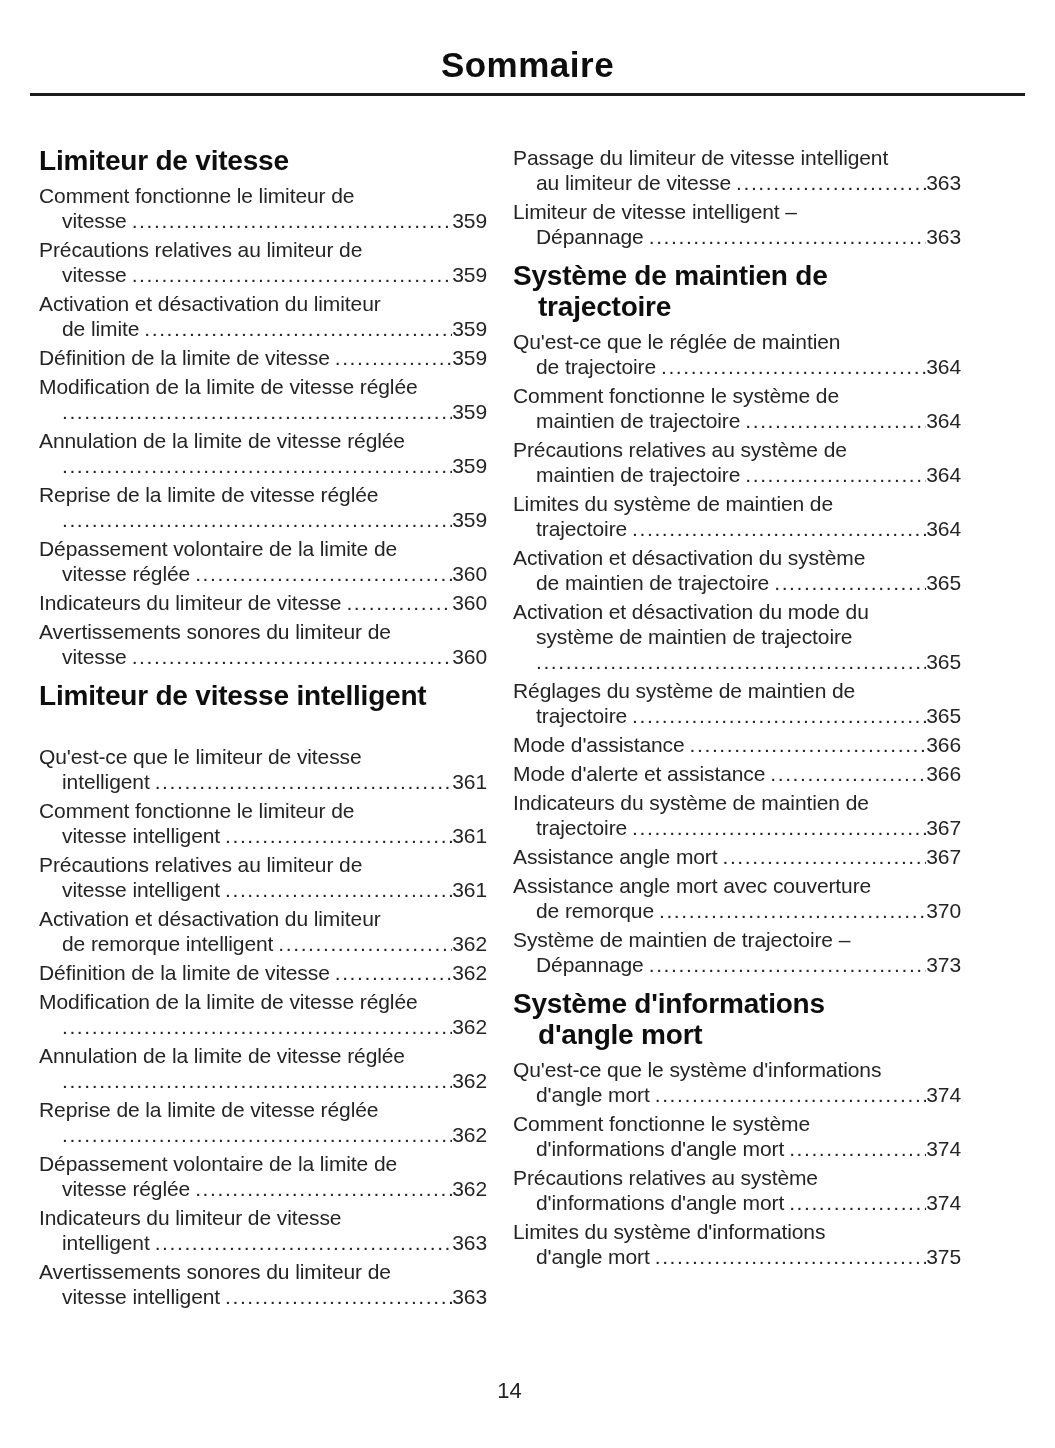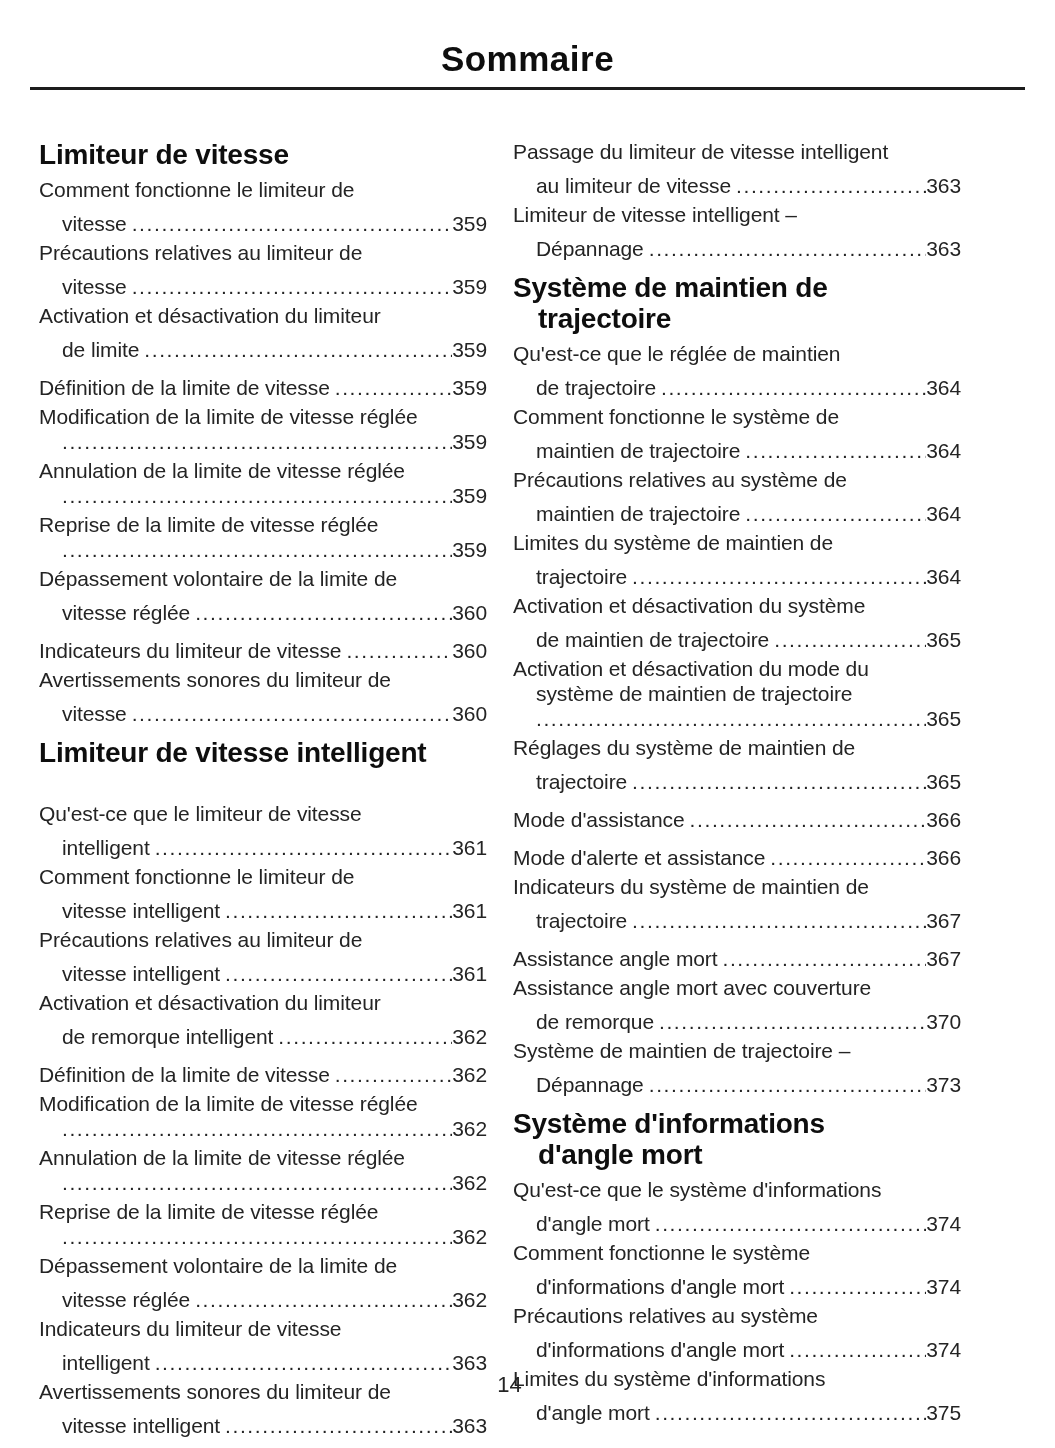--- a/index.html
+++ b/index.html
@@ -12,21 +12,21 @@
   body{
     width:1055px;height:1448px;
     background:var(--bg);
     font-family:"Liberation Sans", sans-serif;
     color:var(--text);
     overflow:hidden;
     position:relative;
   }
   .page{position:relative;width:1055px;height:1448px;}
   .title{
-    margin:0;
+    margin:6px;
     padding-top:40px;
     text-align:center;
     font-size:35px;
     line-height:38px;
     font-weight:700;
     letter-spacing:.5px;
     color:var(--heading);
   }
   .rule{
     margin:9px 30px 0 30px;
@@ -53,21 +53,21 @@
   .hindent{padding-left:25px;}
   .entry{
     font-size:21px;
     line-height:25px;
     letter-spacing:-.1px;
     margin:0 0 4px 0;
   }
   .entry .line{white-space:nowrap;}
   .entry .row{display:flex;align-items:baseline;}
   .indent{padding-left:23px;}
-  .etext{flex:none;white-space:nowrap;padding-right:5px;margin-top:9px;}
+  .etext{flex:none;white-space:nowrap;padding-right:5px;}
   .etext:empty{padding-right:0;}
   .dots{
     flex:1 1 0;
     overflow:hidden;
     white-space:nowrap;
     letter-spacing:1.6px;
     min-width:0;
   }
   .pg{flex:none;white-space:nowrap;}
   .pagenum{

